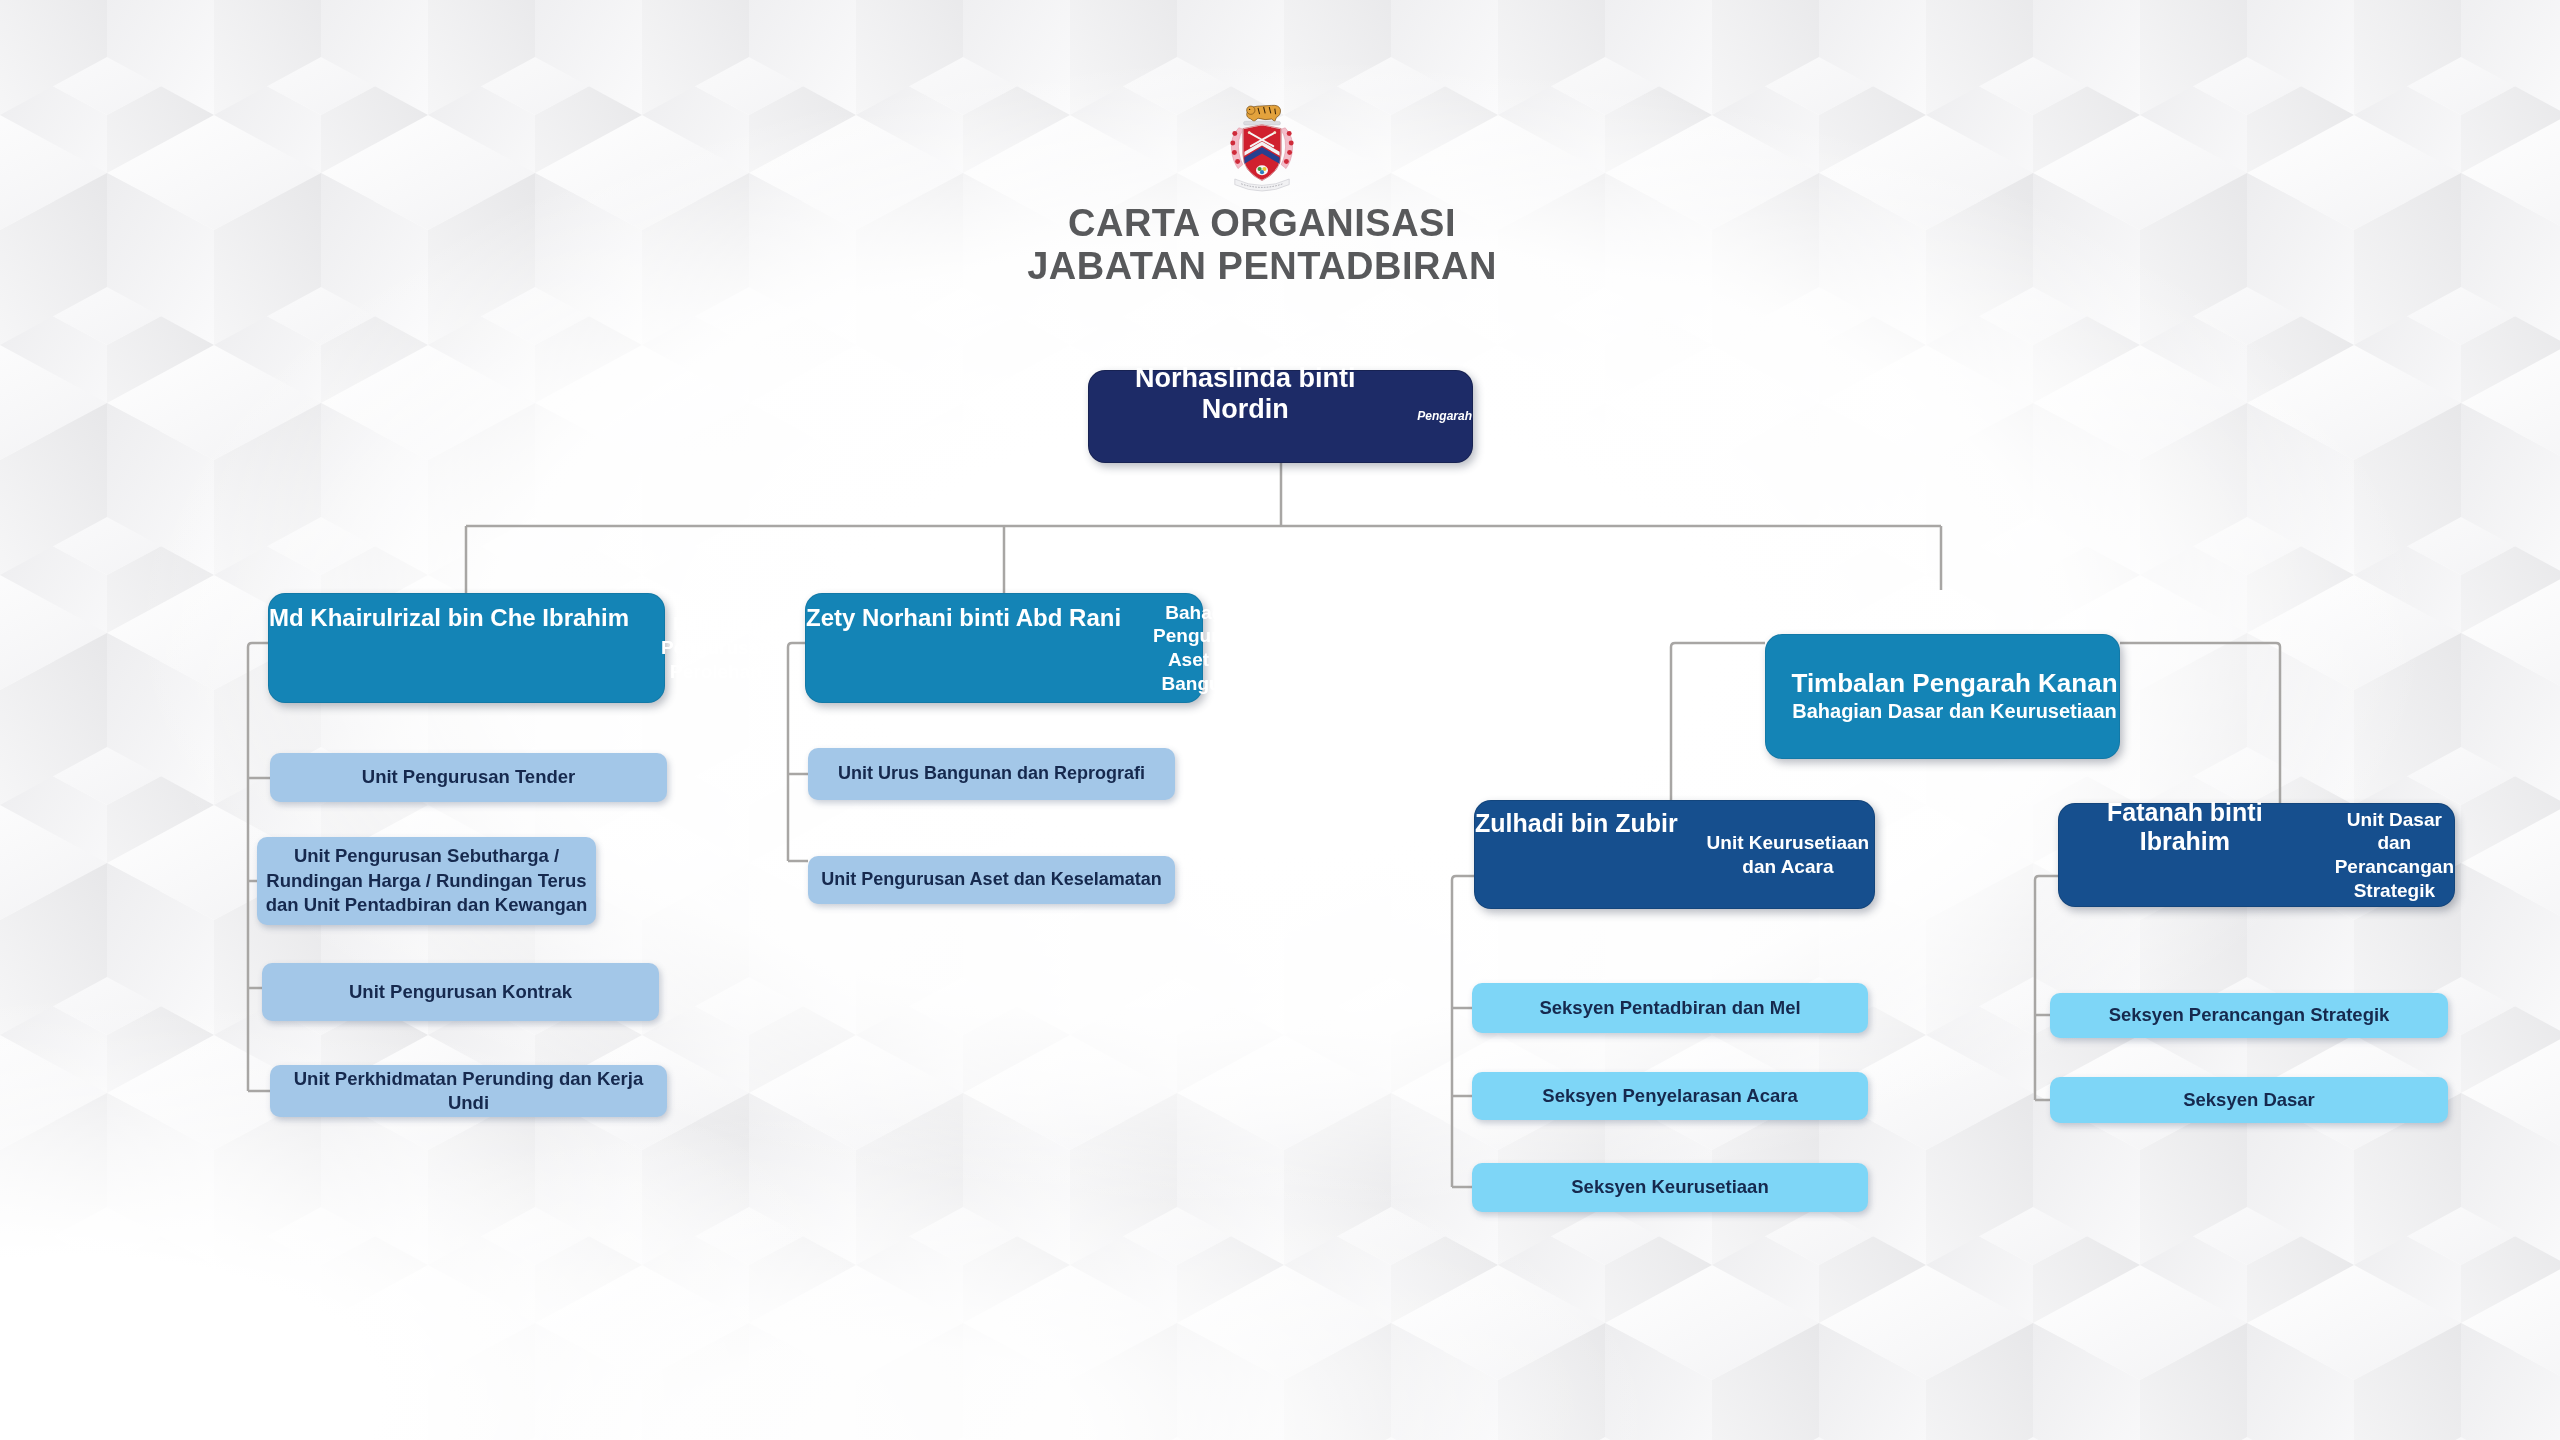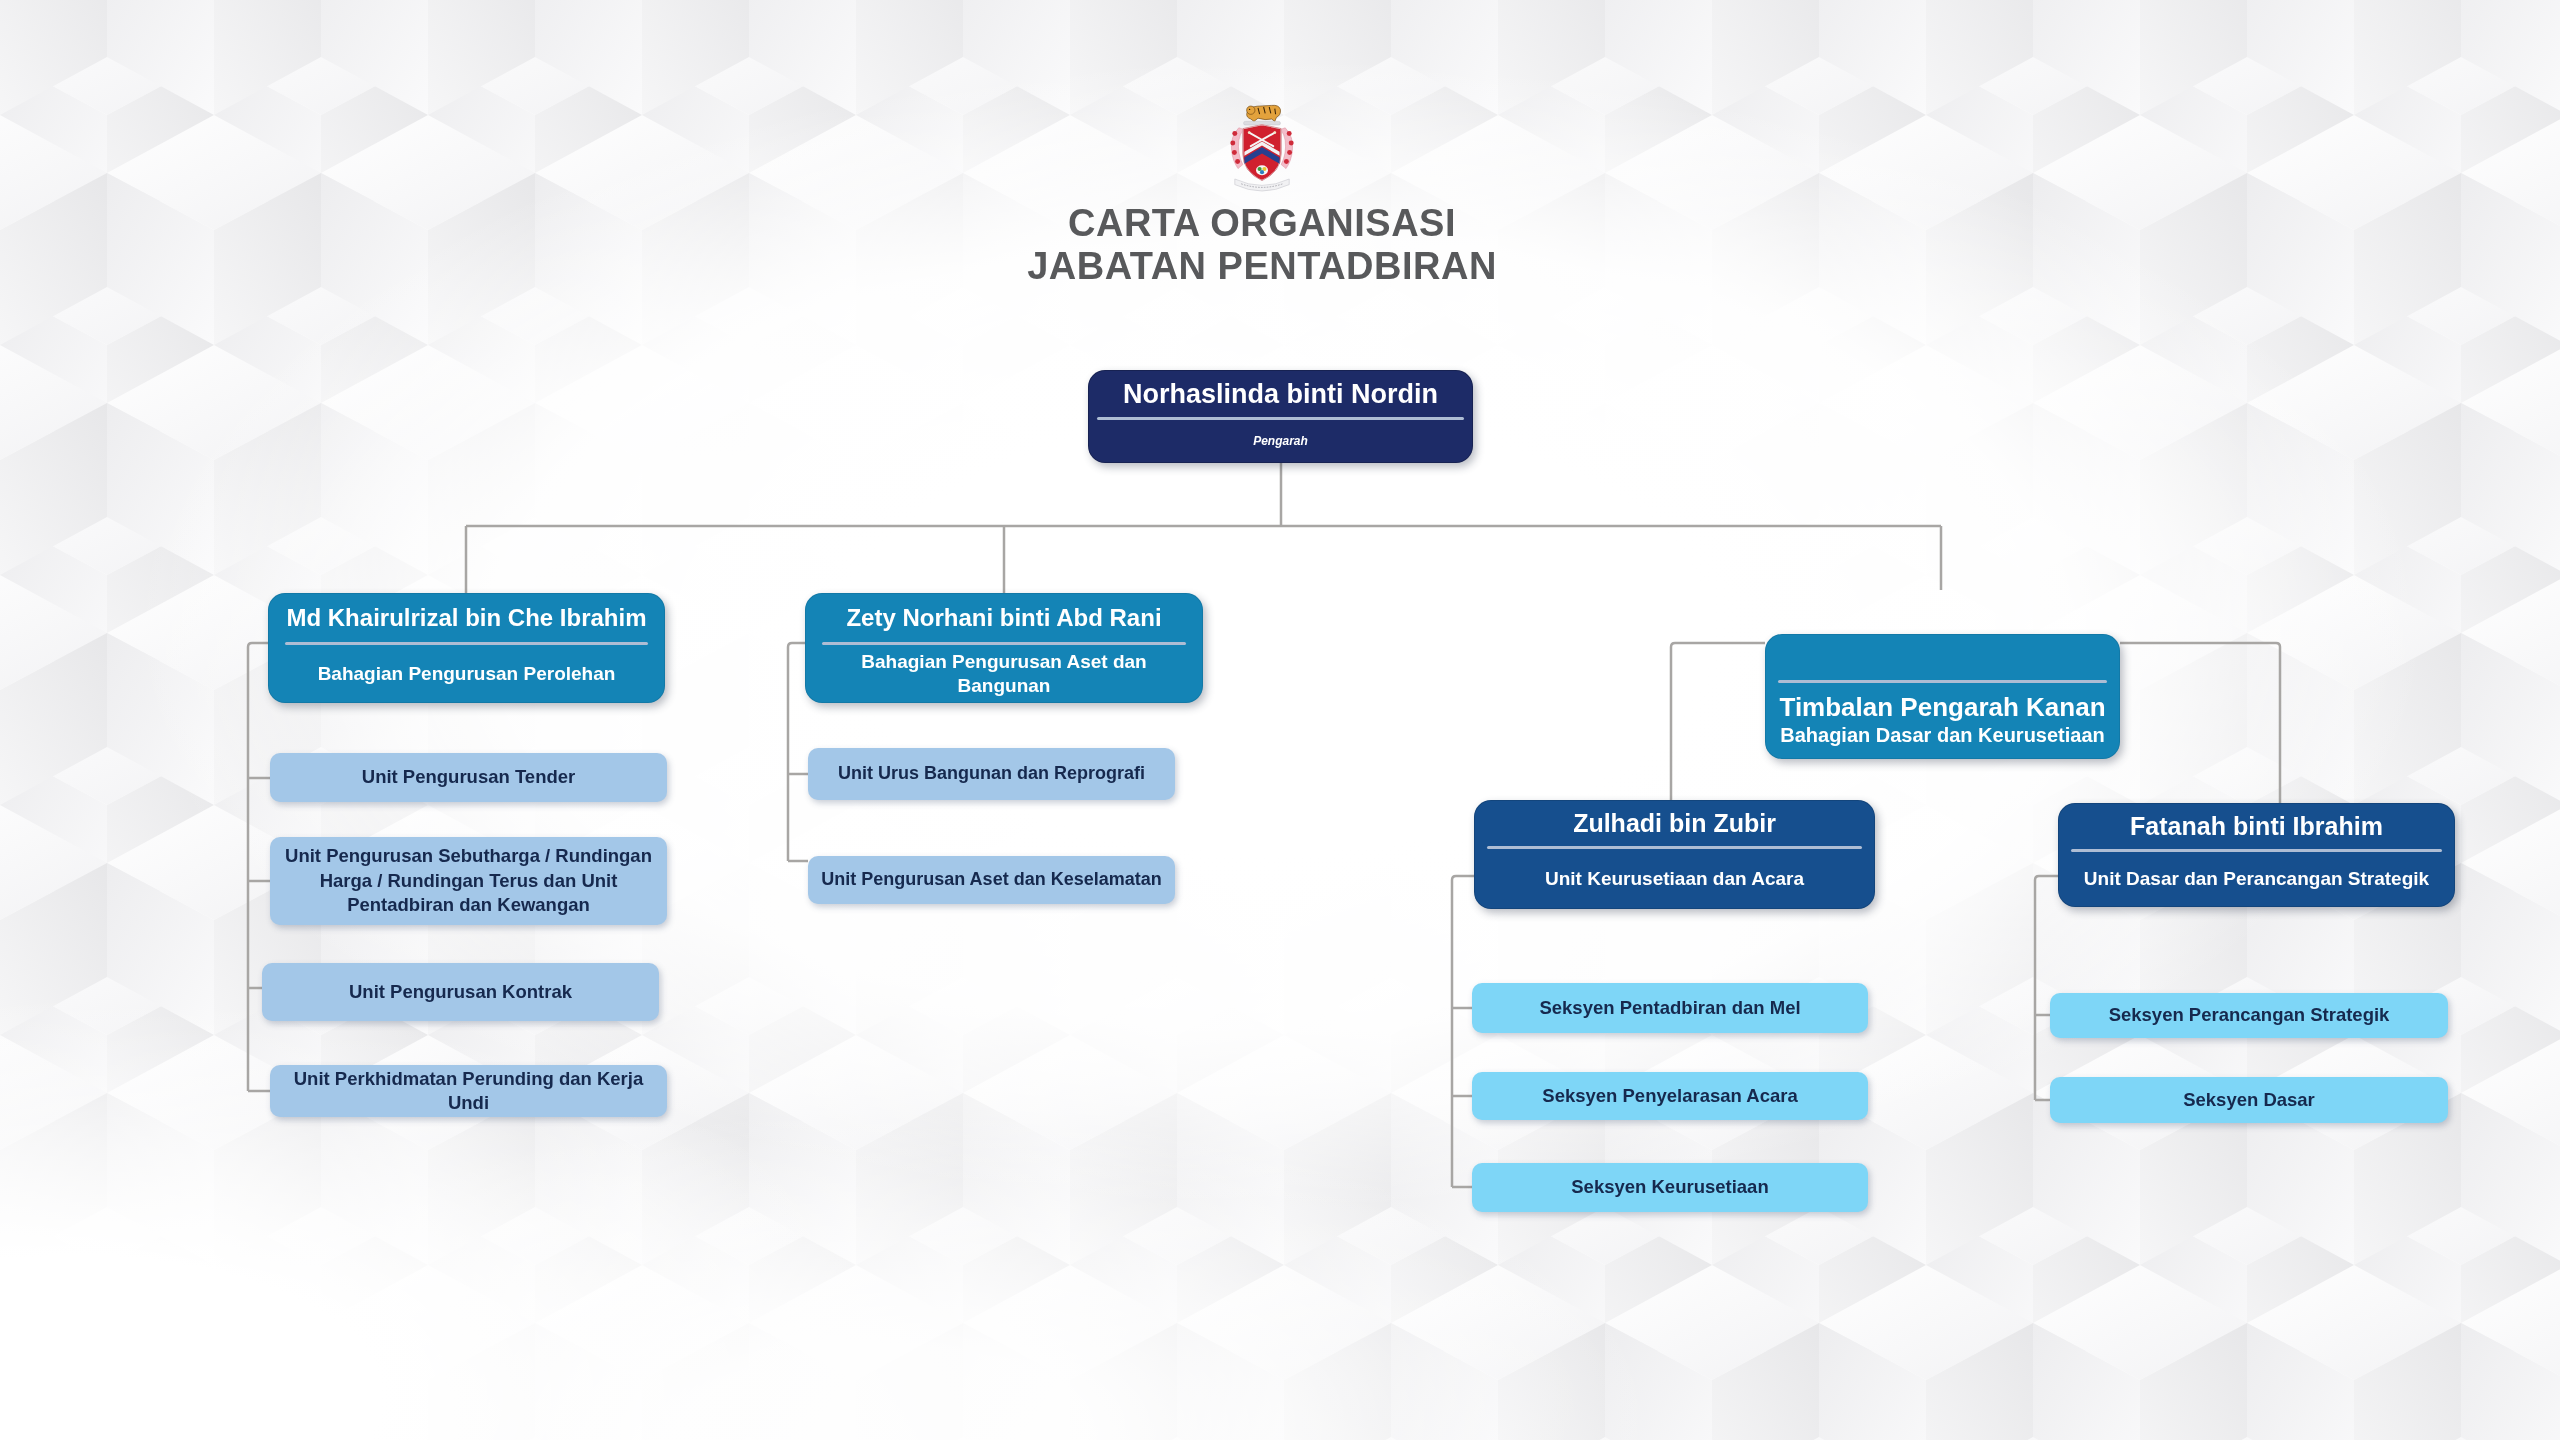--- a/index.html
+++ b/index.html
@@ -25,21 +25,21 @@
   .connectors path{fill:none;stroke:var(--c-connector);stroke-width:2.5;stroke-linejoin:round;stroke-linecap:butt;}
 
   
   .header{position:absolute;left:1012px;top:100px;width:500px;display:flex;flex-direction:column;align-items:center;}
   .crest{width:80px;height:94px;}
   .page-title{margin-top:8px;text-align:center;color:var(--c-title_text);
     font-size:38px;font-weight:bold;line-height:43px;letter-spacing:.5px;white-space:nowrap;}
 
   
   .org-box{position:absolute;box-sizing:border-box;color:#fff;text-align:center;
-    display:flex;flex-direction:column;border-radius:17px;
+    display:flex;flex-direction:row;border-radius:17px;
     box-shadow:3px 4px 9px rgba(40,50,70,.32);}
   .org-box .top{display:flex;align-items:center;justify-content:center;}
   .org-box .divider{height:3px;background:var(--c-divider);border-radius:2px;margin:0 16px;flex:none;}
   .org-box .bottom{flex:1;display:flex;flex-direction:column;align-items:center;justify-content:center;line-height:1.25;}
 
   .director{left:1088px;top:370px;width:385px;height:93px;background:var(--c-navy);border:1px solid rgba(0,0,0,.2);}
   .director .top{height:46px;font-size:27px;font-weight:bold;}
   .director .divider{margin:0 8px;}
   .director .bottom{font-size:12px;font-weight:bold;font-style:italic;}
 
@@ -164,21 +164,21 @@
     <div class="divider"></div>
     <div class="bottom">Pengarah</div>
   </div>
 
   <div class="org-box branch branch-perolehan">
     <div class="top">Md Khairulrizal bin Che Ibrahim</div>
     <div class="divider"></div>
     <div class="bottom">Bahagian Pengurusan Perolehan</div>
   </div>
   <div class="leaf unit" style="left:270px;top:753px;width:397px;height:49px;">Unit Pengurusan Tender</div>
-  <div class="leaf unit" style="left:270px;top:837px;width:397px;height:88px;">Unit Pengurusan Sebutharga / Rundingan Harga / Rundingan Terus dan Unit Pentadbiran dan Kewangan</div>
+  <div class="leaf unit" style="left:257px;top:837px;width:339px;height:88px;">Unit Pengurusan Sebutharga / Rundingan Harga / Rundingan Terus dan Unit Pentadbiran dan Kewangan</div>
   <div class="leaf unit" style="left:262px;top:963px;width:397px;height:58px;">Unit Pengurusan Kontrak</div>
   <div class="leaf unit" style="left:270px;top:1065px;width:397px;height:52px;">Unit Perkhidmatan Perunding dan Kerja Undi</div>
 
   <div class="org-box branch branch-aset">
     <div class="top">Zety Norhani binti Abd Rani</div>
     <div class="divider"></div>
     <div class="bottom">
         <div>Bahagian Pengurusan Aset dan Bangunan</div>
       </div>
   </div>

